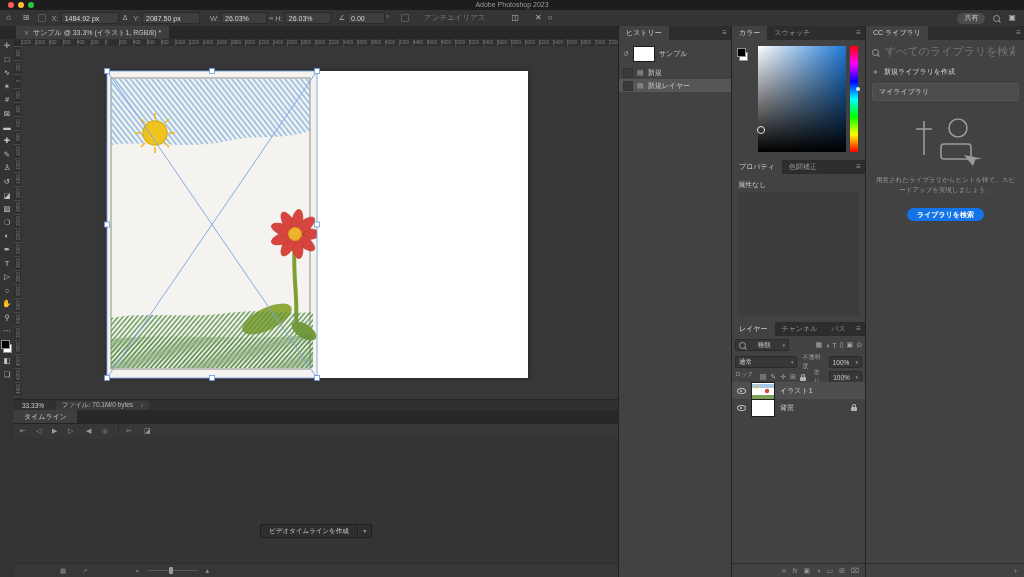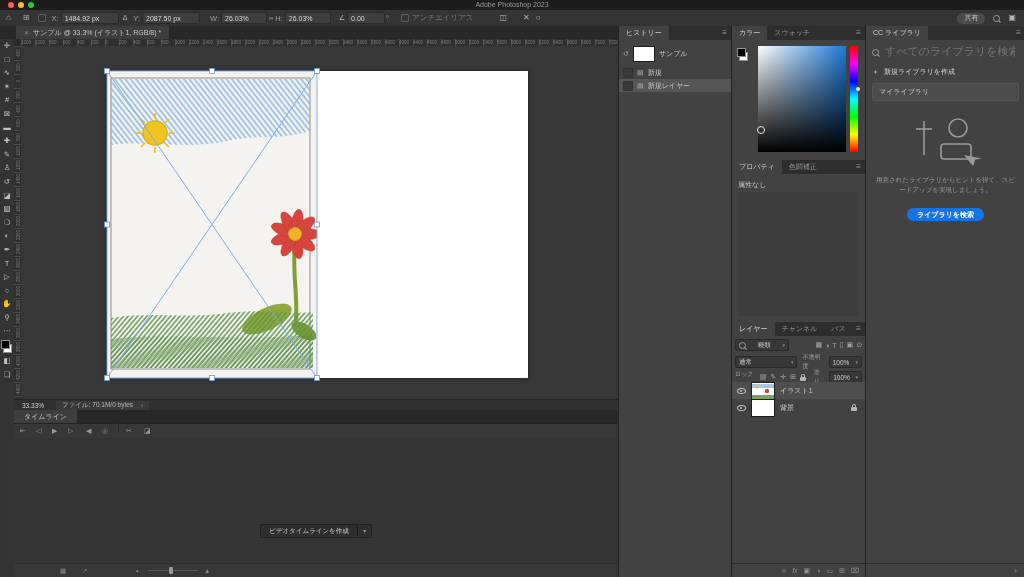--- a/index.html
+++ b/index.html
@@ -102,21 +102,21 @@
     <span class="vbox" style="width:50px;">2087.50 px</span>
     <span class="ob-label" style="margin-left:10px;">W:</span>
     <span class="vbox" style="width:38px;">26.03%</span>
     <span class="ob-icon" style="margin:0 2px;font-size:6px;">∞</span>
     <span class="ob-label" style="margin-left:0;">H:</span>
     <span class="vbox" style="width:38px;">26.03%</span>
     <span class="ob-icon" style="margin-left:8px;font-size:7px;">∠</span>
     <span class="vbox" style="width:30px;margin-left:2px;">0.00</span>
     <span class="ob-label" style="margin-left:1px;">°</span>
     <span class="dim-check" style="margin-left:10px;"></span>
-    <span style="color:#787878;margin-left:3px;">アンチエイリアス</span>
+    <span style="color:#787878;margin-left:15px;">アンチエイリアス</span>
     <span class="ob-icon" style="margin-left:26px;">◫</span>
     <span class="ob-icon" style="margin-left:16px;">✕</span>
     <span class="ob-icon" style="margin-left:6px;">○</span>
     <span style="flex:1;"></span>
     <span class="pill">共有</span>
     <span class="mag" style="margin-left:8px;"></span>
     <span class="ob-icon" style="margin:0 8px;">▣</span>
   </div>
 
   <div class="tabbar">

